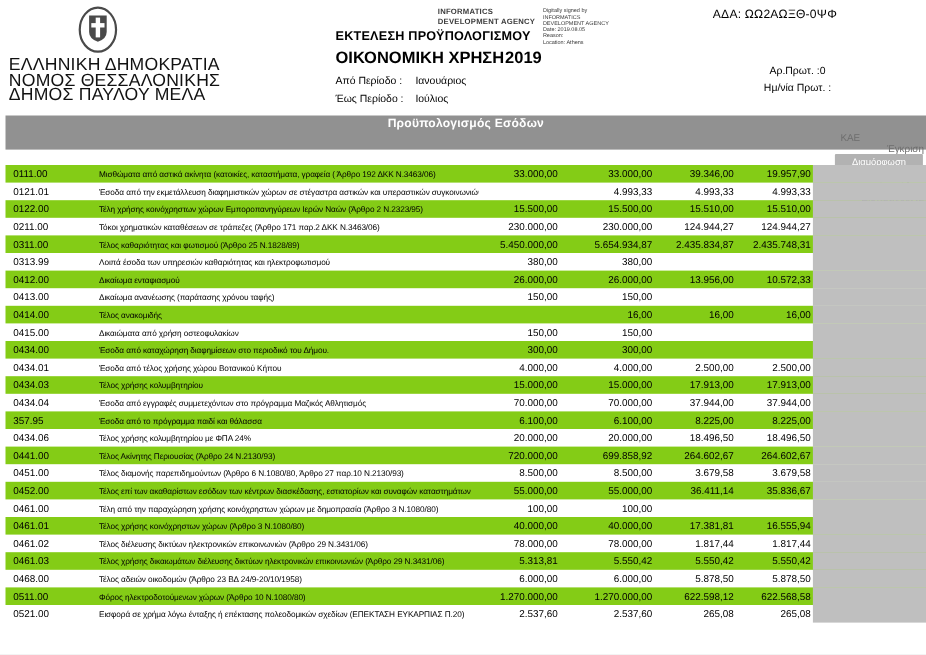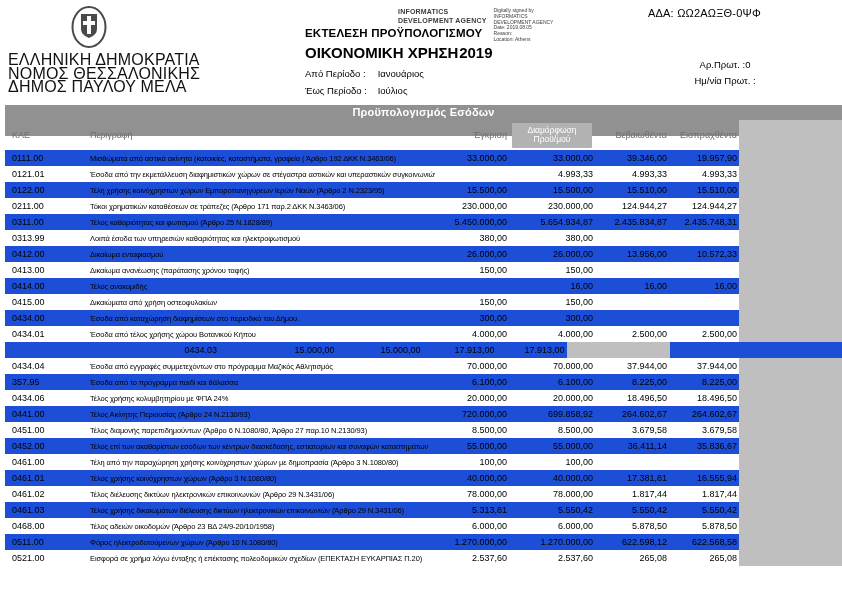--- a/index.html
+++ b/index.html
@@ -25,23 +25,23 @@
   .ada { position:absolute; left:648px; top:7px; font-size:11px; letter-spacing:.2px; }
   .prot { position:absolute; left:655px; top:59px; width:140px; font-size:9.5px; }
   .prot-row { display:flex; justify-content:center; margin-bottom:5px; }
   
   .section-bar {
     position:absolute; left:5px; top:105px; width:837px; height:31px;
     background:#919191; color:#fff; font-weight:bold; font-size:11px;
     text-align:center; line-height:15px; letter-spacing:.2px;
   }
   .table { position:absolute; left:5px; top:120px; width:837px; }
-  .thead { display:flex; height:30px; align-items:center; color:#6e6e6e; font-size:9px; }
+  .thead { display:flex; height:30px; align-items:flex-end; color:#6e6e6e; font-size:9px;flex-direction:column; }
   .trow { display:flex; height:16px; align-items:center; }
-  .trow.odd { background:#1d4ed8;justify-content:center; }
+  .trow.odd { background:#84cc16; }
   .c-kae  { width:85px; padding-left:7px; font-size:9px; }
   .c-desc { width:345px; font-size:7.5px; letter-spacing:-.1px; white-space:nowrap; overflow:hidden; }
   .c-num  { text-align:right; font-size:9px; padding-right:2px; }
   .c-n1 { width:74px; } .c-n2 { width:86px; } .c-n3 { width:74px; } .c-n4 { width:70px; }
   .c-strip { width:103px; align-self:stretch; background:#bfbfbf; }
   .th { font-size:9px; }
   .diam-box {
     display:block; margin:0 3px; background:#b2b2b2; color:#fff;
     text-align:center; font-size:8.5px; line-height:9.5px; padding:3px 0; border-radius:1px;
   }
@@ -233,20 +233,21 @@
           <div class="c-kae">0434.01</div>
           <div class="c-desc">Έσοδα από τέλος χρήσης χώρου Βοτανικού Κήπου</div>
           <div class="c-num c-n1">4.000,00</div>
           <div class="c-num c-n2">4.000,00</div>
           <div class="c-num c-n3">2.500,00</div>
           <div class="c-num c-n4">2.500,00</div>
           <div class="c-strip"></div>
         </div>
         <div class="trow odd">
           <div class="c-kae">0434.03</div>
+          <div class="c-desc">Τέλος χρήσης κολυμβητηρίου</div>
           <div class="c-num c-n1">15.000,00</div>
           <div class="c-num c-n2">15.000,00</div>
           <div class="c-num c-n3">17.913,00</div>
           <div class="c-num c-n4">17.913,00</div>
           <div class="c-strip"></div>
         </div>
         <div class="trow even">
           <div class="c-kae">0434.04</div>
           <div class="c-desc">Έσοδα από εγγραφές συμμετεχόντων στο πρόγραμμα Μαζικός Αθλητισμός</div>
           <div class="c-num c-n1">70.000,00</div>

